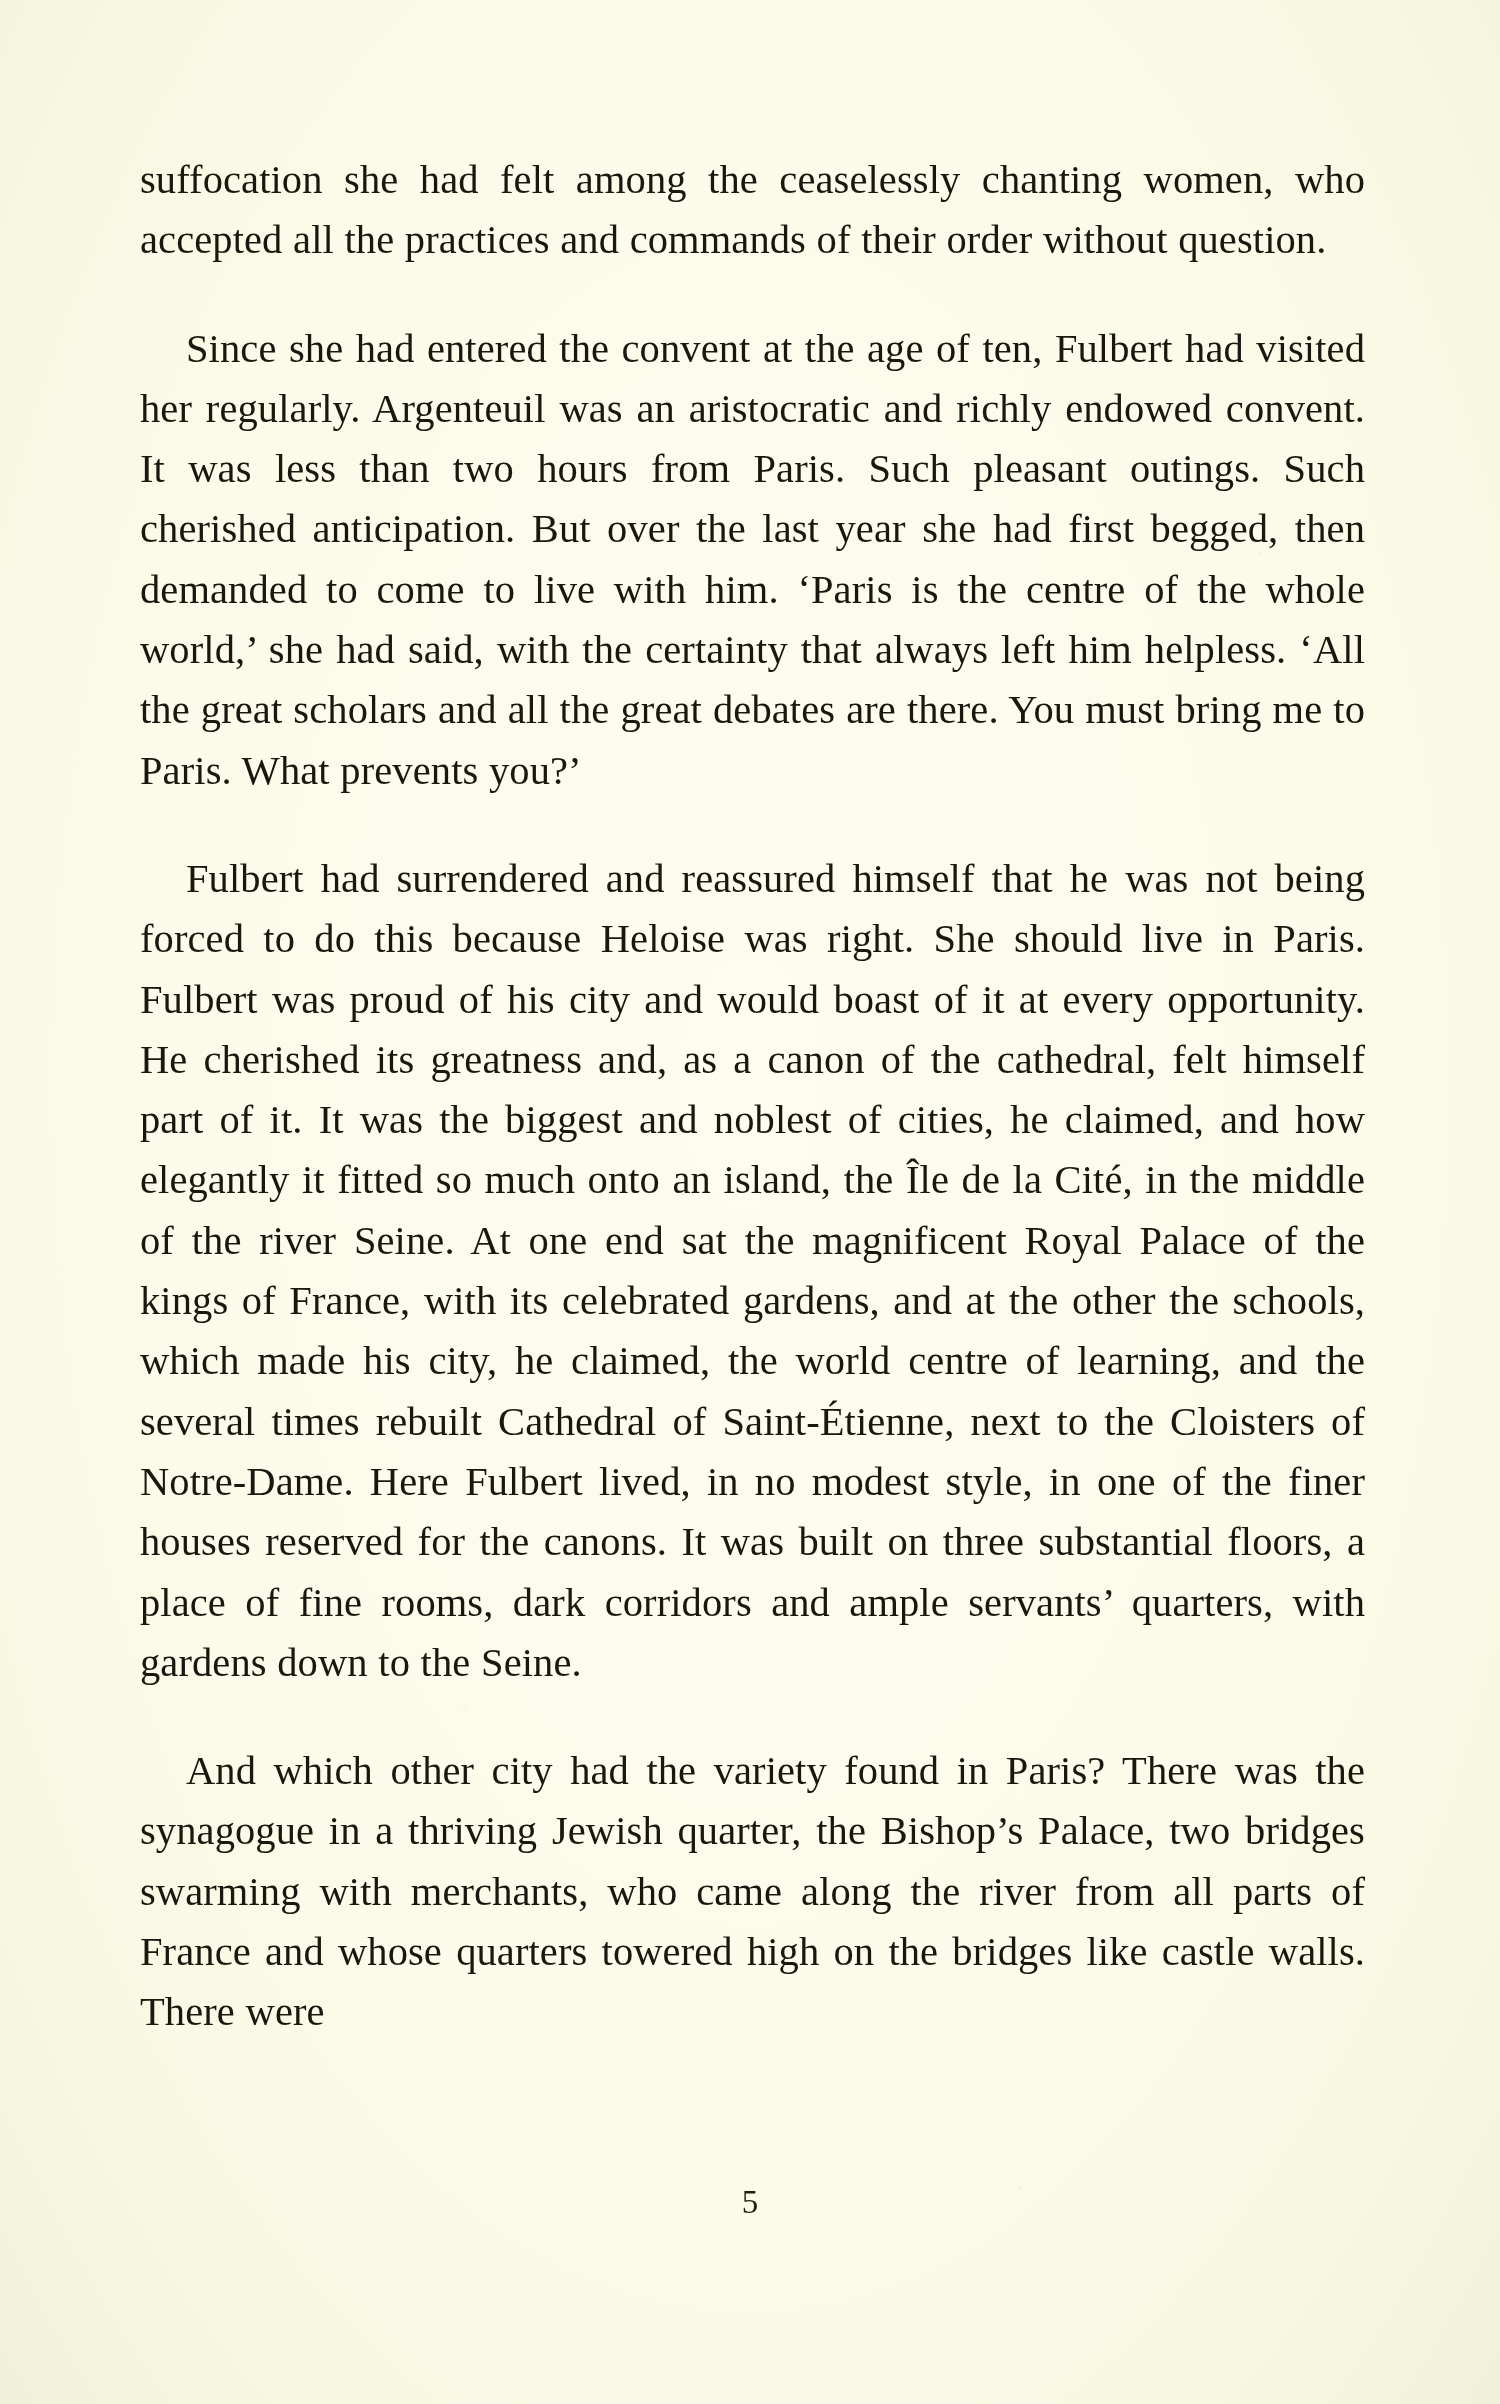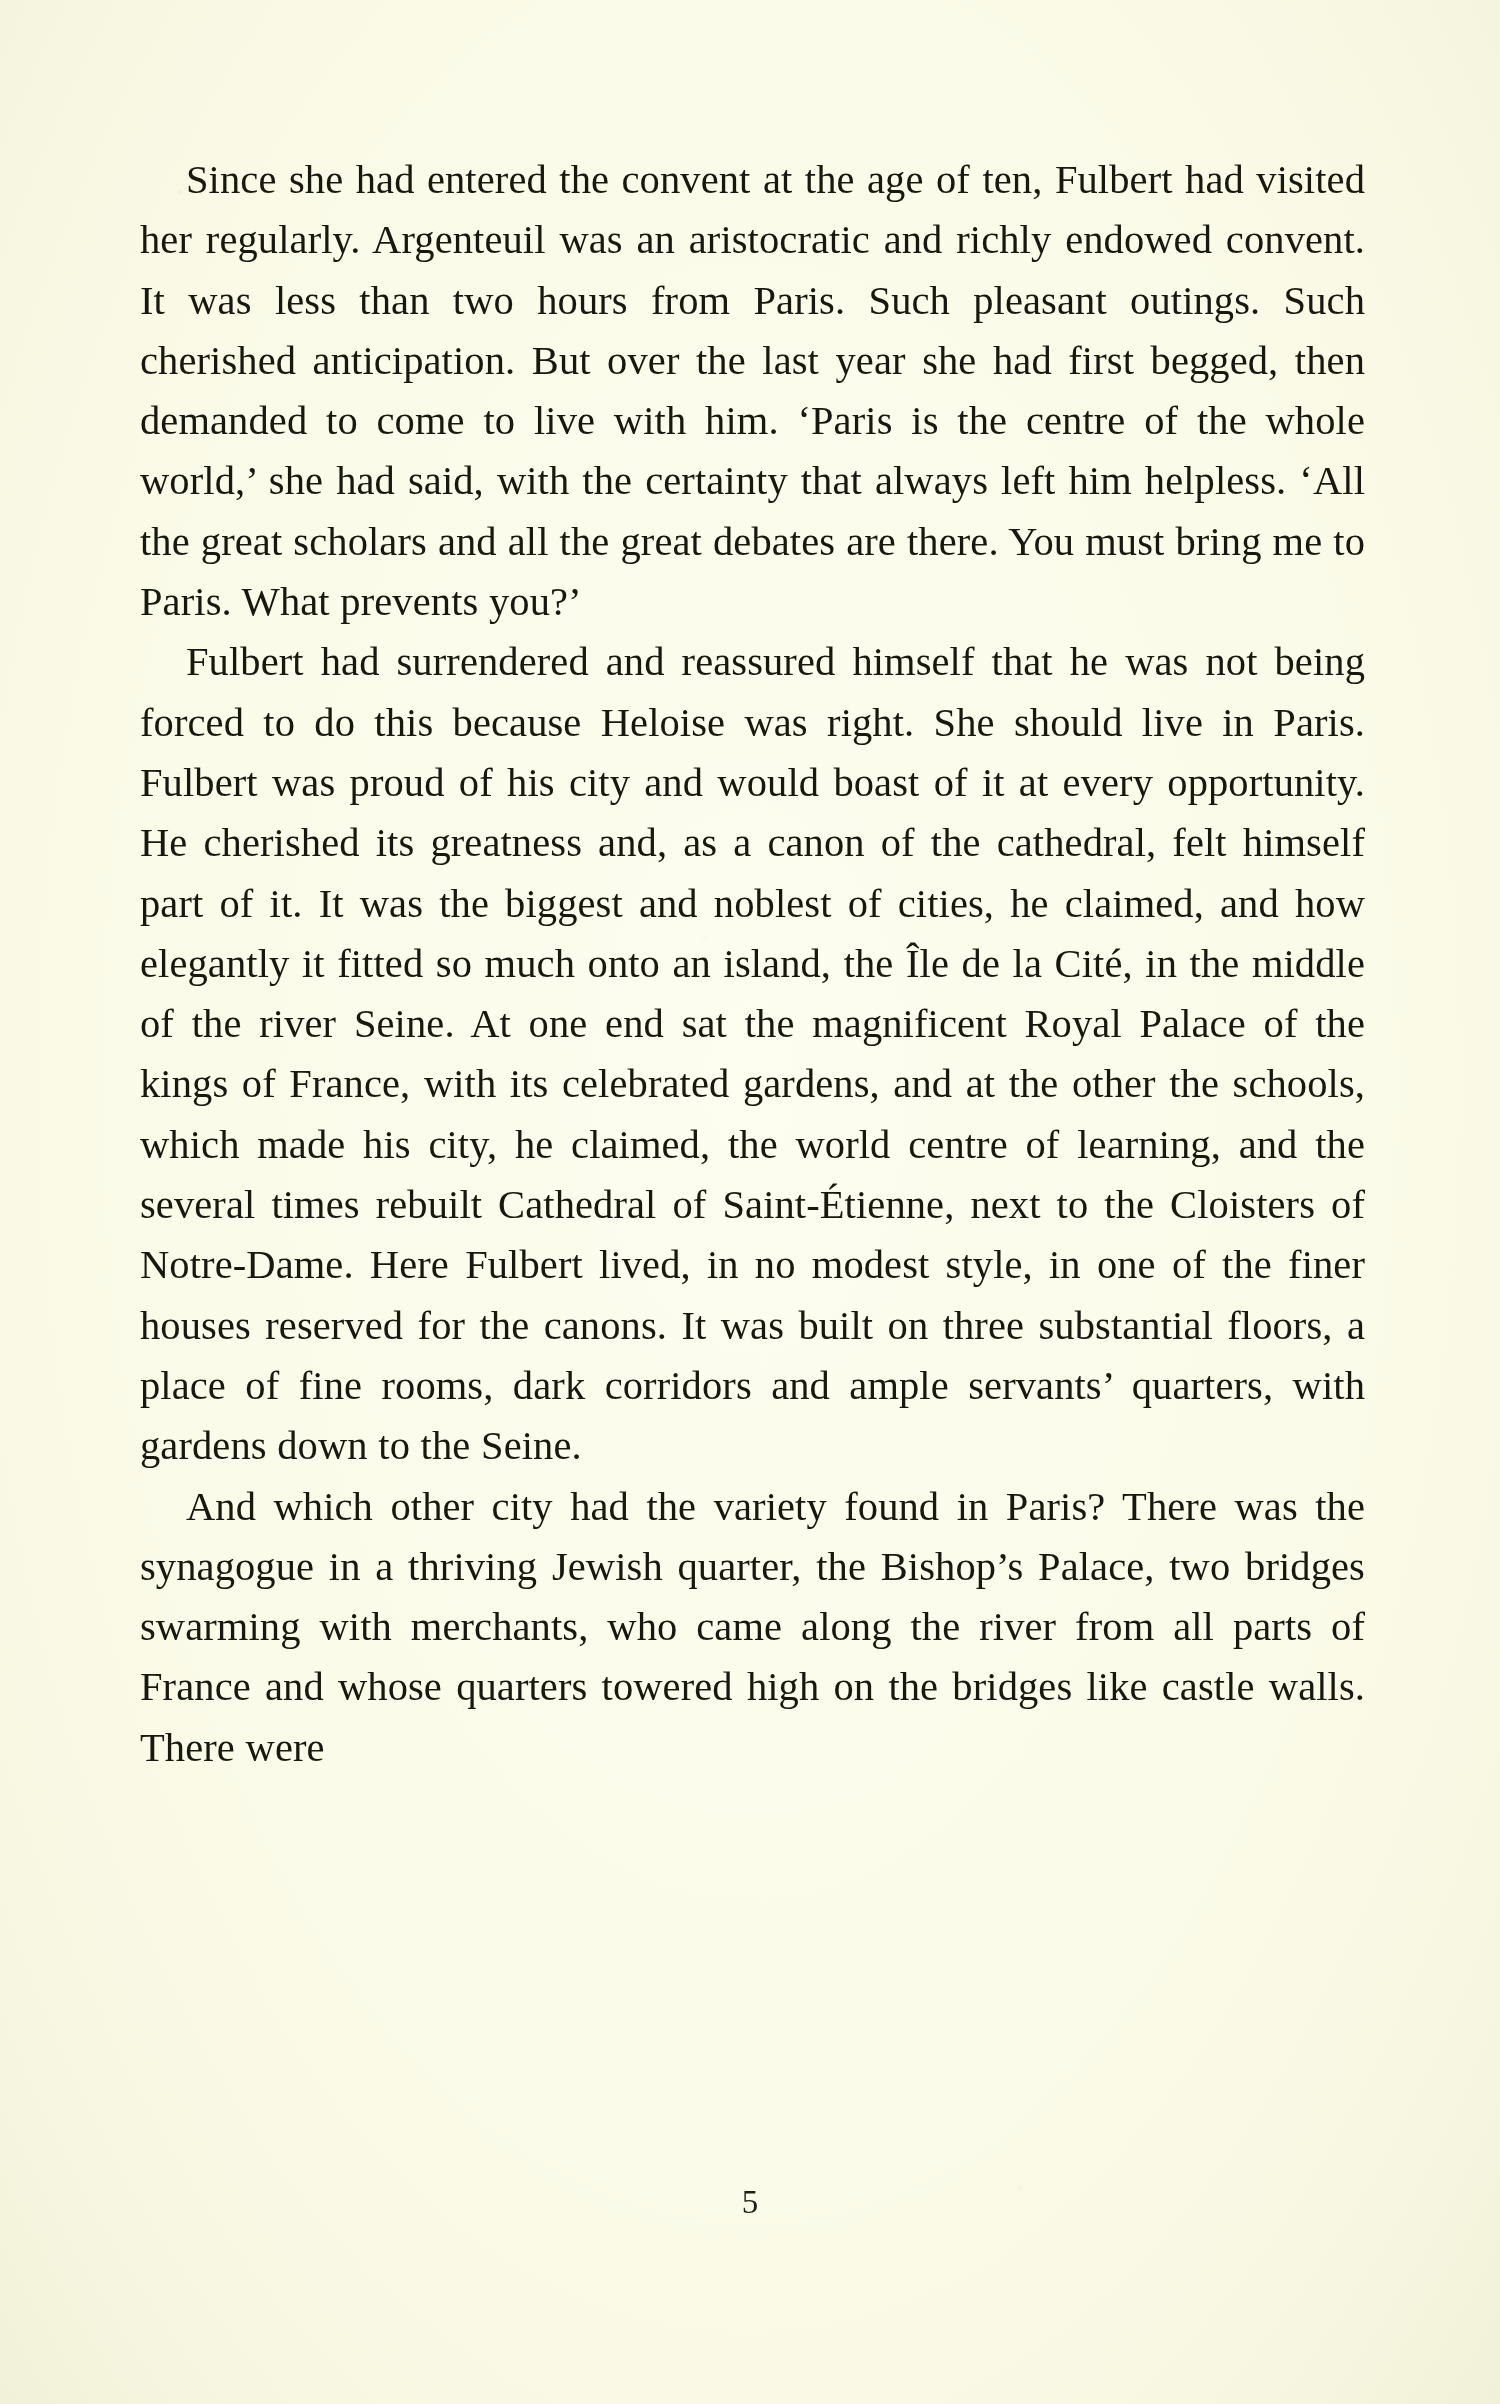--- a/index.html
+++ b/index.html
@@ -53,20 +53,21 @@
     text-justify: inter-word;
     font-size: 40.5px;
     line-height: 60.3px;
     letter-spacing: 0.1px;
     word-spacing: 0.4px;
     color: #18180f;
     -webkit-font-smoothing: antialiased;
   }
   p.para.indent {
     text-indent: 46px;
+    margin-top: 48px;
   }
   p.para.cont {
     text-indent: 0;
   }
   
 
   .folio {
     position: absolute;
     left: 0;
     right: 0;
@@ -81,20 +82,21 @@
 </head>
 <body>
 
 <div class="paper"></div>
 <div class="scan-noise"></div>
 
 <div class="page">
 
   <div class="textblock">
 
+    <p class="para cont">suffocation she had felt among the ceaselessly chanting women, who accepted all the practices and commands of their order without question.</p>
 
     <p class="para indent">Since she had entered the convent at the age of ten, Fulbert had visited her regularly. Argenteuil was an aristocratic and richly endowed convent. It was less than two hours from Paris. Such pleasant outings. Such cherished anticipation. But over the last year she had first begged, then demanded to come to live with him. ‘Paris is the centre of the whole world,’ she had said, with the certainty that always left him helpless. ‘All the great scholars and all the great debates are there. You must bring me to Paris. What prevents you?’</p>
 
     <p class="para indent">Fulbert had surrendered and reassured himself that he was not being forced to do this because Heloise was right. She should live in Paris. Fulbert was proud of his city and would boast of it at every opportunity. He cherished its greatness and, as a canon of the cathedral, felt himself part of it. It was the biggest and noblest of cities, he claimed, and how elegantly it fitted so much onto an island, the Île de la Cité, in the middle of the river Seine. At one end sat the magnificent Royal Palace of the kings of France, with its celebrated gardens, and at the other the schools, which made his city, he claimed, the world centre of learning, and the several times rebuilt Cathedral of Saint-Étienne, next to the Cloisters of Notre-Dame. Here Fulbert lived, in no modest style, in one of the finer houses reserved for the canons. It was built on three substantial floors, a place of fine rooms, dark corridors and ample servants’ quarters, with gardens down to the Seine.</p>
 
     <p class="para indent">And which other city had the variety found in Paris? There was the synagogue in a thriving Jewish quarter, the Bishop’s Palace, two bridges swarming with merchants, who came along the river from all parts of France and whose quarters towered high on the bridges like castle walls. There were</p>
 
   </div>
 
   <div class="folio">5</div>

